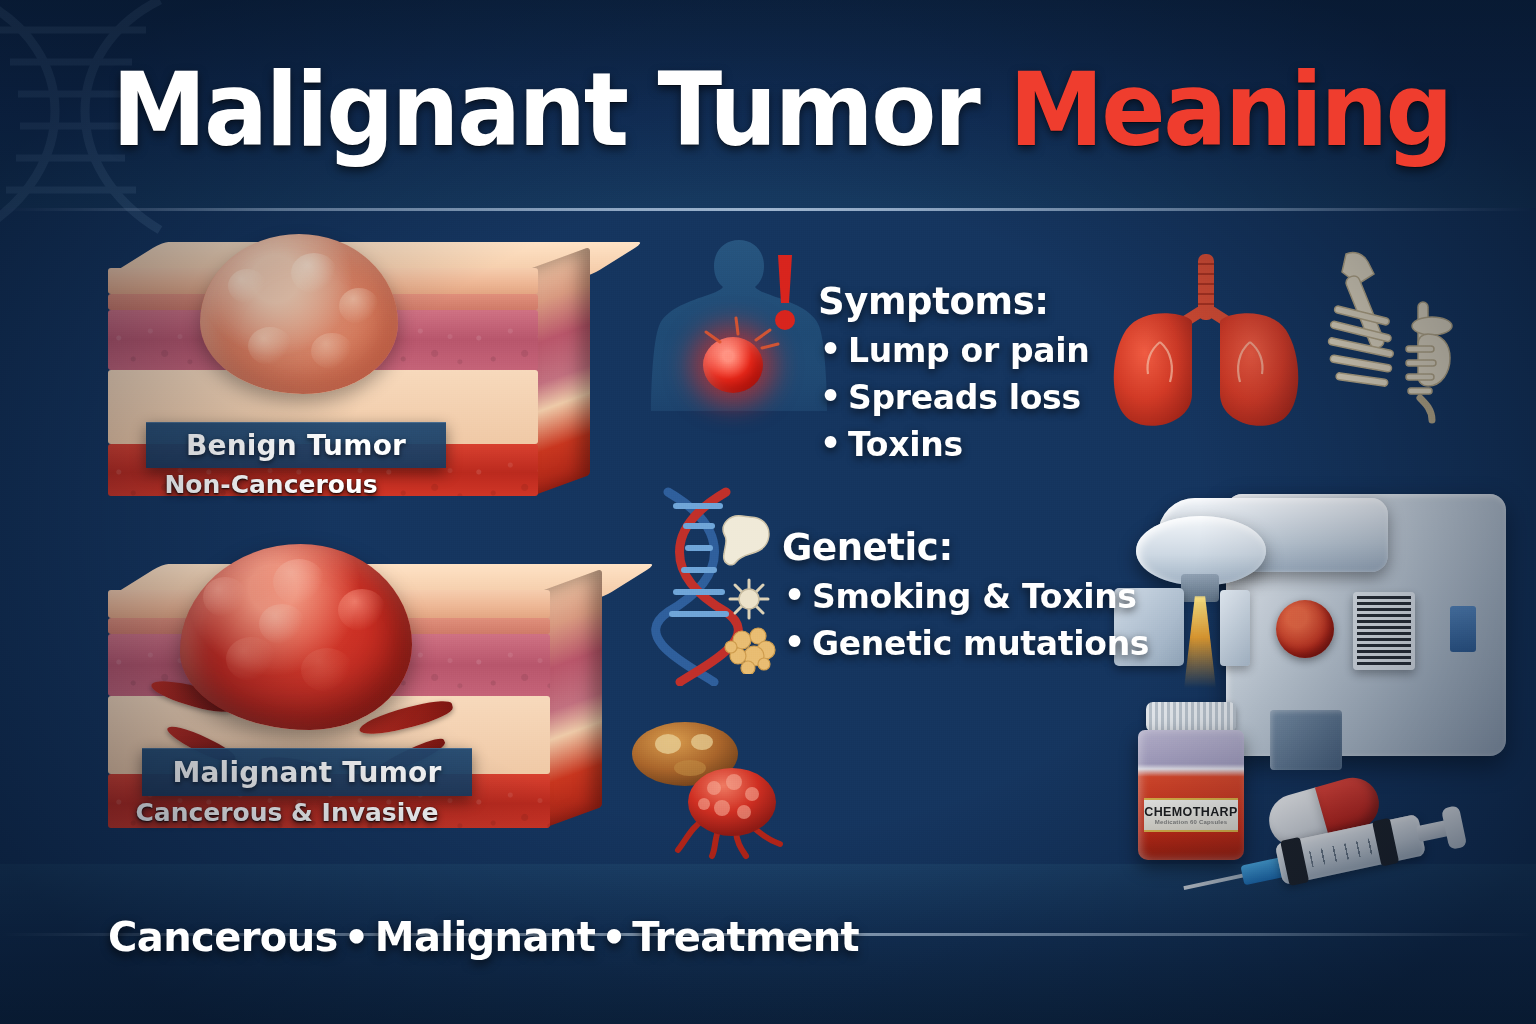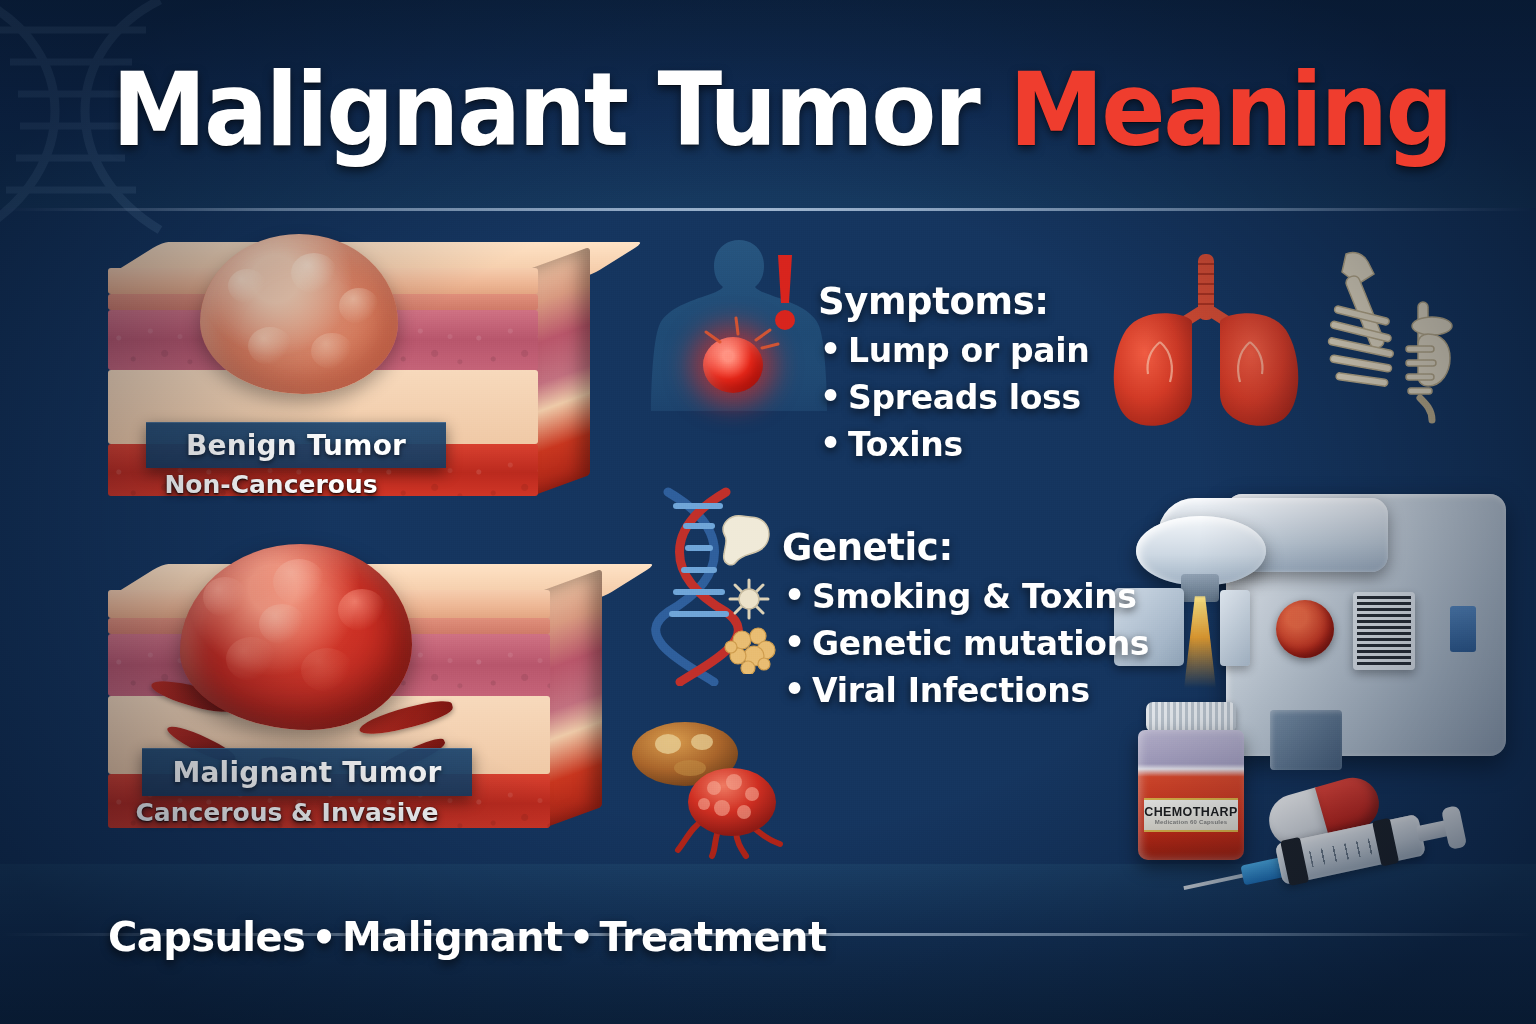--- a/index.html
+++ b/index.html
@@ -378,21 +378,20 @@
       <circle cx="40" cy="40" r="6"></circle>
         <circle cx="7" cy="23" r="6"></circle>
     </g>
   </svg>
 
   <div class="sect" style="left:782px; top:494px;">
     <h2>Genetic:</h2>
     <ul>
       <li>Smoking &amp; Toxins</li>
       <li>Genetic mutations</li>
-      <li>Viral Infections</li>
     </ul>
   </div>
 
   <div class="art" style="left:1098px; top:482px; width:408px; height:300px;">
     <div class="machine-body" style="position:absolute; left:128px; top:12px; width:280px; height:262px;"></div>
     <div style="position:absolute; left:60px; top:16px; width:230px; height:74px; border-radius:40px 18px 18px 40px;
                 background:linear-gradient(180deg,#f1f4f8,#c3cfdb 60%,#9fb0c2);
                 box-shadow:0 6px 16px rgba(0,0,0,.4), inset 2px 2px 6px rgba(255,255,255,.8);"></div>
     <div style="position:absolute; left:38px; top:34px; width:130px; height:70px; border-radius:50%;
                 background:linear-gradient(180deg,#f4f7fa,#cdd8e3 55%,#9dafc1);
@@ -490,16 +489,16 @@
     <div style="position:absolute;left:198px;top:14px;width:18px;height:46px;border-radius:4px;background:#20242a;"></div>
     <div style="position:absolute;left:130px;top:30px;width:62px;height:16px;
                 background:repeating-linear-gradient(90deg, rgba(90,105,120,.8) 0 1.5px, transparent 1.5px 12px);"></div>
     <div style="position:absolute;left:240px;top:28px;width:34px;height:16px;border-radius:3px;
                 background:linear-gradient(180deg,#f4f7fa,#c3ccd6);"></div>
     <div style="position:absolute;left:268px;top:16px;width:18px;height:42px;border-radius:7px;
                 background:linear-gradient(180deg,#f7fafd,#c9d3dd);"></div>
   </div>
 
   <div class="footer">
-    <span>Capsules</span><span class="dot">•</span><span>Malignant</span><span class="dot">•</span><span>Treatment</span>
+    <span>Cancerous</span><span class="dot">•</span><span>Malignant</span><span class="dot">•</span><span>Treatment</span>
   </div>
 
 </div>
 
 </body></html>

